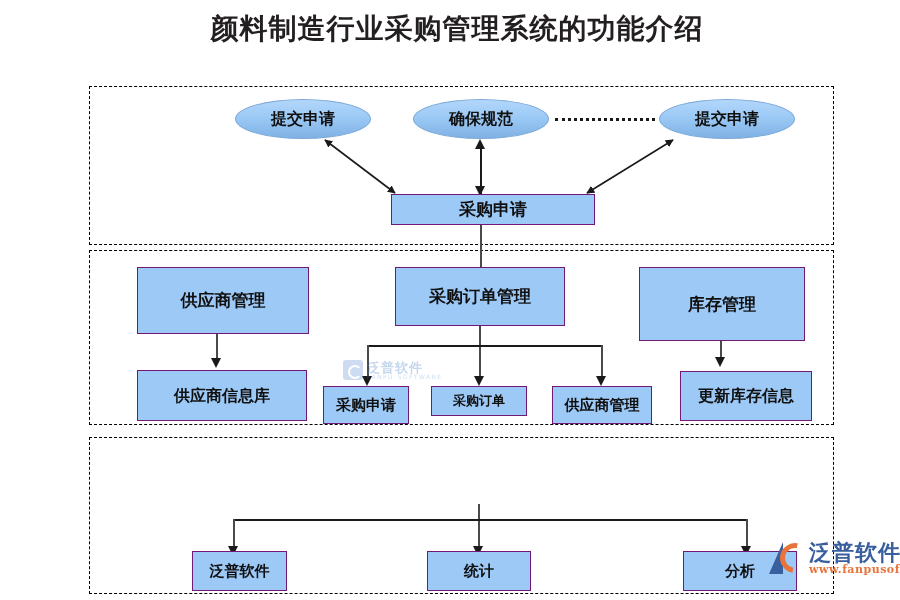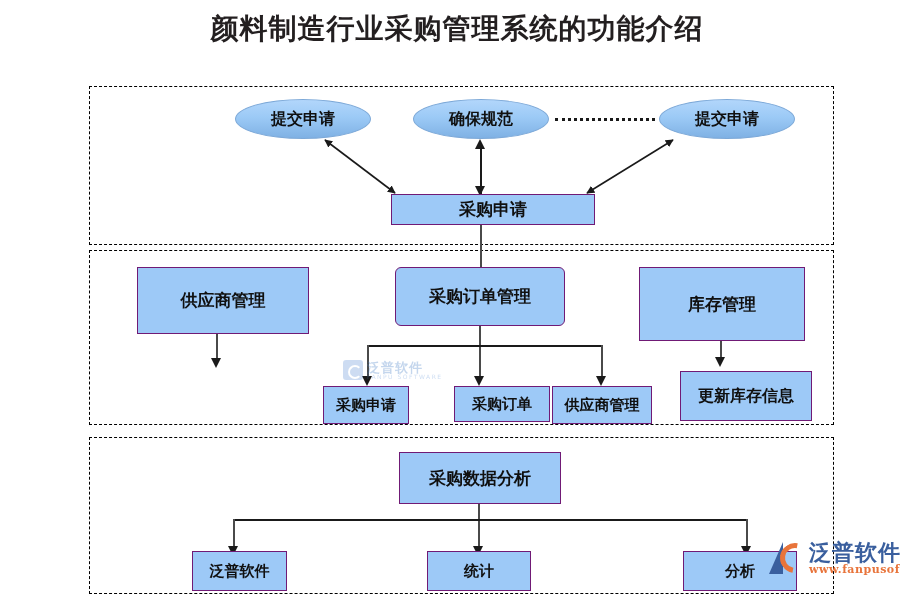--- a/index.html
+++ b/index.html
@@ -238,58 +238,58 @@
     <span>采购申请</span>
   </div>
 
   <div class="ln v thin" style="left:473px; top:225px; height:42px;"></div>
 
   <div class="node rect" style="left:130px; top:267px; width:172px; height:67px; font-size:17px;">
     <span>供应商管理</span>
   </div>
   <div class="ln v thin" style="left:209px; top:330px; height:34px;"></div>
   <div class="arrow-down" style="left:204px; top:358px;"></div>
-
-  <div class="node rect" style="left:388px; top:267px; width:170px; height:59px; font-size:17px;border-radius:6px;">
+  <div class="node rect" style="left:130px; top:370px; width:170px; height:51px; font-size:16px;">
+    <span>供应商信息库</span>
+  </div>
+
+  <div class="node rect" style="left:388px; top:267px; width:170px; height:59px; font-size:17px;">
     <span>采购订单管理</span>
   </div>
 
   <div class="ln v thin" style="left:472px; top:326px; height:56px;"></div>
 
   <div class="ln h" style="left:360px; top:345px; width:236px;"></div>
 
   <div class="ln v thin" style="left:360px; top:345px; height:37px;"></div>
 
   <div class="ln v thin" style="left:594px; top:345px; height:37px;"></div>
   <div class="arrow-down" style="left:355px; top:376px;"></div>
   <div class="arrow-down" style="left:467px; top:376px;"></div>
   <div class="arrow-down" style="left:589px; top:376px;"></div>
 
   <div class="node rect" style="left:316px; top:386px; width:86px; height:38px; font-size:15px;">
     <span>采购申请</span>
   </div>
-  <div class="node rect" style="left:424px; top:386px; width:96px; height:36px; font-size:15px;margin-left:23px;">
+  <div class="node rect" style="left:424px; top:386px; width:96px; height:30px; font-size:13px;">
     <span>采购订单</span>
   </div>
   <div class="node rect" style="left:545px; top:386px; width:100px; height:38px; font-size:15px;">
     <span>供应商管理</span>
   </div>
 
   <div class="node rect" style="left:632px; top:267px; width:166px; height:74px; font-size:17px;">
     <span>库存管理</span>
   </div>
   <div class="ln v thin" style="left:713px; top:327px; height:36px;"></div>
   <div class="arrow-down" style="left:708px; top:357px;"></div>
   <div class="node rect" style="left:673px; top:371px; width:132px; height:50px; font-size:16px;">
     <span>更新库存信息</span>
   </div>
 
-  <div class="node rect" style="left:392px; top:452px; width:162px; height:52px; font-size:17px;">
-    <span>采购数据分析</span>
-  </div>
 
   <div class="ln v thin" style="left:471px; top:504px; height:49px;"></div>
 
   <div class="ln h" style="left:226px; top:519px; width:514px;"></div>
 
   <div class="ln v thin" style="left:226px; top:519px; height:33px;"></div>
   <div class="ln v thin" style="left:739px; top:519px; height:33px;"></div>
   <div class="arrow-down" style="left:221px; top:546px;"></div>
   <div class="arrow-down" style="left:466px; top:546px;"></div>
   <div class="arrow-down" style="left:734px; top:546px;"></div>

